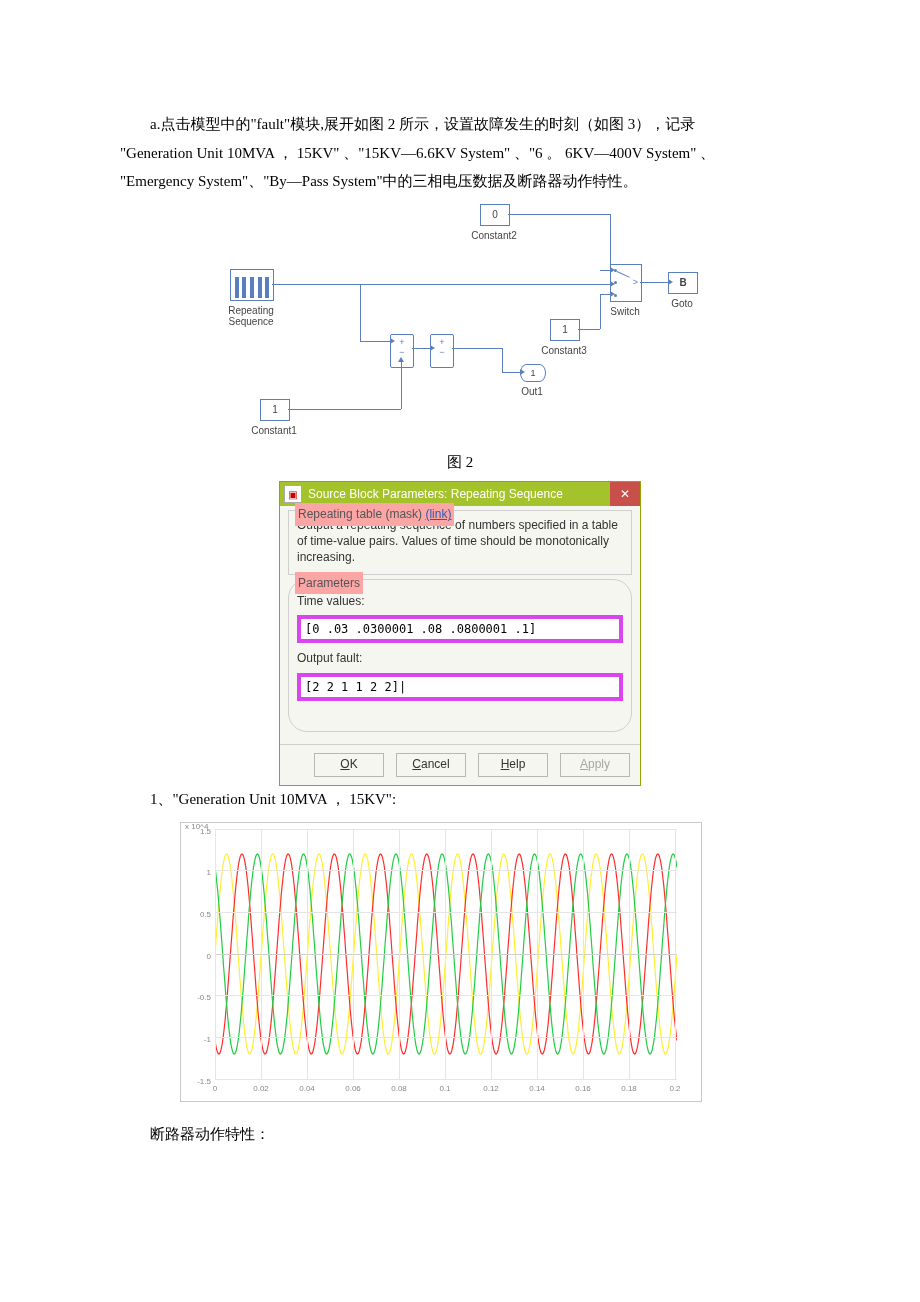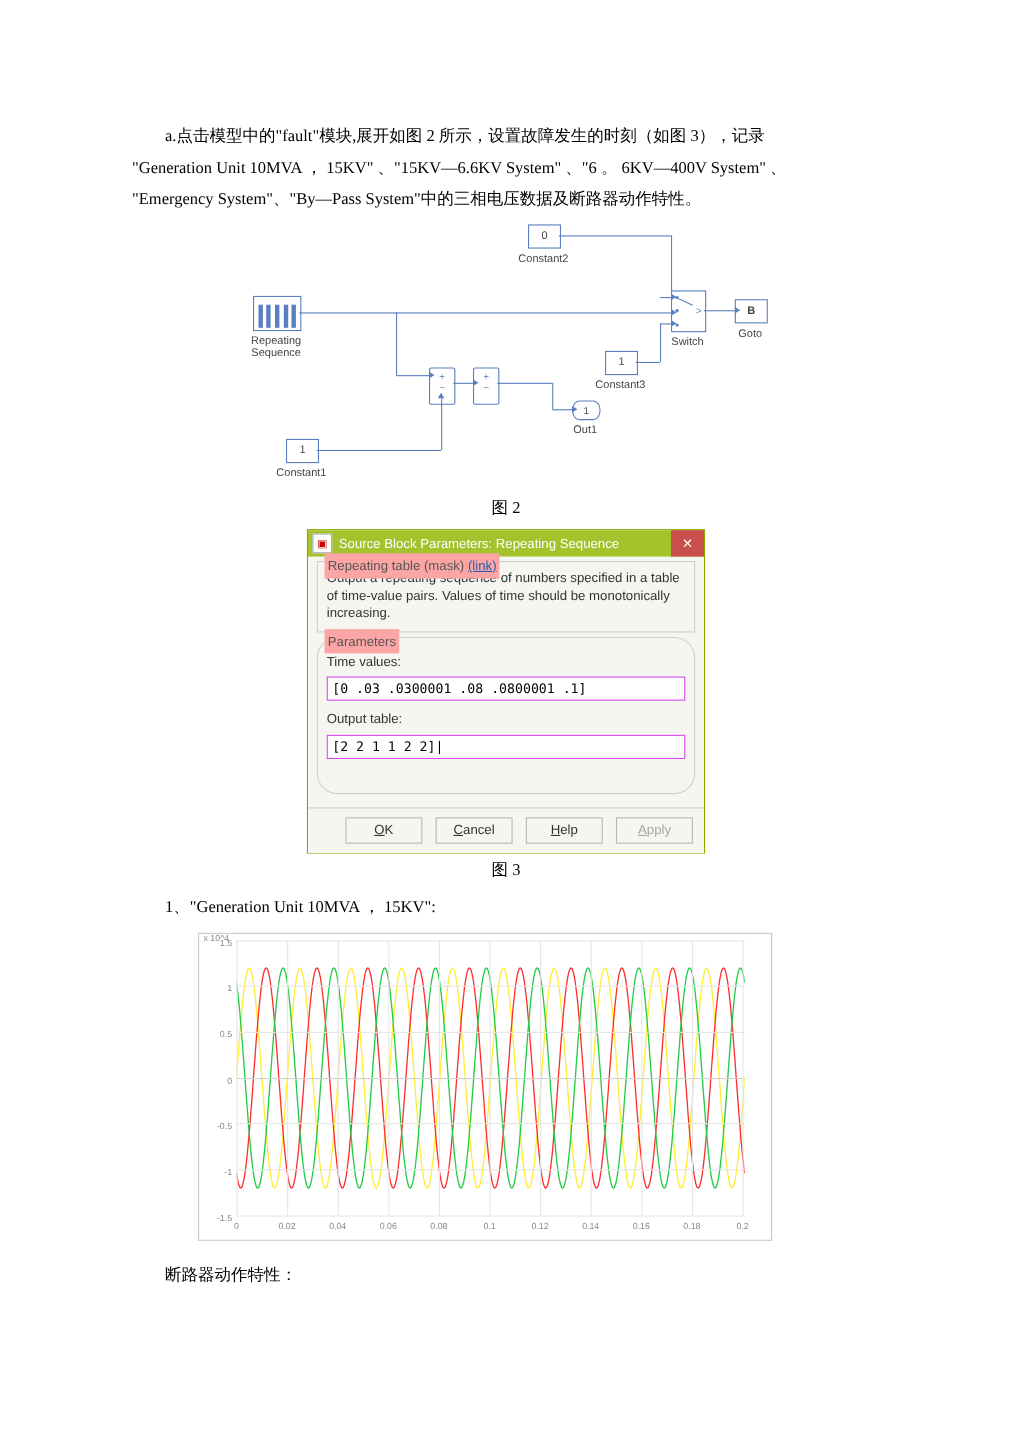--- a/index.html
+++ b/index.html
@@ -87,21 +87,21 @@
     margin-bottom:4px;
     position:relative;
     background:#f5f6ef;
   }
   .fieldset .legend {
     position:absolute;top:-8px;left:6px;background:#fca5a5;padding:0 3px;color:#555;font-size:12px;
   }
   .fieldset .link { color:#2a5db0; text-decoration:underline; }
   .param-label{margin:4px 0 3px 0;color:#333;}
   .param-input{
-    width:100%;box-sizing:border-box;border:1px solid #d946ef;background:#fff;
+    width:100%;box-sizing:border-box;border:4px solid #d946ef;background:#fff;
     padding:3px 4px;font-family:"SimSun",monospace;font-size:12px;
   }
   .dlg-buttons{
     display:flex;justify-content:flex-end;gap:12px;background:#f5f6ef;
     padding:8px 10px;border-top:1px solid #d0d0c8;
   }
   .dlg-btn{
     min-width:68px;height:22px;border:1px solid #b8b8b0;background:#f5f6ef;
     font-size:12px;text-align:center;line-height:20px;color:#333;
   }
@@ -213,32 +213,31 @@
         <span class="legend">
           <span>Repeating table (mask)</span>
           <span class="link">(link)</span>
         </span>
         <div style="color:#333;line-height:1.35;">Output a repeating sequence of numbers specified in a table of time-value pairs. Values of time should be monotonically increasing.</div>
       </div>
       <div class="fieldset" style="padding-bottom:30px;border-radius:19px;">
         <span class="legend">Parameters</span>
         <div class="param-label">Time values:</div>
         <input class="param-input" value="[0 .03 .0300001 .08 .0800001 .1]" style="">
-        <div class="param-label">Output table:</div>
+        <div class="param-label">Output fault:</div>
         <input class="param-input" value="[2 2 1 1 2 2]|" style="">
       </div>
     </div>
     <div class="dlg-buttons">
       <div class="dlg-btn"><u>O</u>K</div>
       <div class="dlg-btn"><u>C</u>ancel</div>
       <div class="dlg-btn"><u>H</u>elp</div>
       <div class="dlg-btn disabled"><u>A</u>pply</div>
     </div>
   </div>
-  <div class="caption">图 3</div>
 
   <p class="para indent-small">1、"Generation Unit 10MVA ，  15KV":</p>
 
   <div class="scope">
     <div class="scope-inner" id="scope-plot">
       <svg class="sine-svg" id="sine-svg" viewBox="0 0 460 250" preserveAspectRatio="none">
           <path d="M0.0 125.0 L0.8 114.5 L1.5 104.2 L2.3 94.1 L3.1 84.3 L3.8 75.0 L4.6 66.2 L5.4 58.1 L6.1 50.7 L6.9 44.1 L7.7 38.4 L8.4 33.6 L9.2 29.9 L10.0 27.2 L10.7 25.5 L11.5 25.0 L12.3 25.5 L13.0 27.2 L13.8 29.9 L14.6 33.6 L15.3 38.4 L16.1 44.1 L16.9 50.7 L17.6 58.1 L18.4 66.2 L19.2 75.0 L19.9 84.3 L20.7 94.1 L21.5 104.2 L22.2 114.5 L23.0 125.0 L23.8 135.5 L24.5 145.8 L25.3 155.9 L26.1 165.7 L26.8 175.0 L27.6 183.8 L28.4 191.9 L29.1 199.3 L29.9 205.9 L30.7 211.6 L31.4 216.4 L32.2 220.1 L33.0 222.8 L33.7 224.5 L34.5 225.0 L35.3 224.5 L36.0 222.8 L36.8 220.1 L37.6 216.4 L38.3 211.6 L39.1 205.9 L39.9 199.3 L40.6 191.9 L41.4 183.8 L42.2 175.0 L42.9 165.7 L43.7 155.9 L44.5 145.8 L45.2 135.5 L46.0 125.0 L46.8 114.5 L47.5 104.2 L48.3 94.1 L49.1 84.3 L49.8 75.0 L50.6 66.2 L51.4 58.1 L52.1 50.7 L52.9 44.1 L53.7 38.4 L54.4 33.6 L55.2 29.9 L56.0 27.2 L56.7 25.5 L57.5 25.0 L58.3 25.5 L59.0 27.2 L59.8 29.9 L60.6 33.6 L61.3 38.4 L62.1 44.1 L62.9 50.7 L63.6 58.1 L64.4 66.2 L65.2 75.0 L65.9 84.3 L66.7 94.1 L67.5 104.2 L68.2 114.5 L69.0 125.0 L69.8 135.5 L70.5 145.8 L71.3 155.9 L72.1 165.7 L72.8 175.0 L73.6 183.8 L74.4 191.9 L75.1 199.3 L75.9 205.9 L76.7 211.6 L77.4 216.4 L78.2 220.1 L79.0 222.8 L79.7 224.5 L80.5 225.0 L81.3 224.5 L82.0 222.8 L82.8 220.1 L83.6 216.4 L84.3 211.6 L85.1 205.9 L85.9 199.3 L86.6 191.9 L87.4 183.8 L88.2 175.0 L88.9 165.7 L89.7 155.9 L90.5 145.8 L91.2 135.5 L92.0 125.0 L92.8 114.5 L93.5 104.2 L94.3 94.1 L95.1 84.3 L95.8 75.0 L96.6 66.2 L97.4 58.1 L98.1 50.7 L98.9 44.1 L99.7 38.4 L100.4 33.6 L101.2 29.9 L102.0 27.2 L102.7 25.5 L103.5 25.0 L104.3 25.5 L105.0 27.2 L105.8 29.9 L106.6 33.6 L107.3 38.4 L108.1 44.1 L108.9 50.7 L109.6 58.1 L110.4 66.2 L111.2 75.0 L111.9 84.3 L112.7 94.1 L113.5 104.2 L114.2 114.5 L115.0 125.0 L115.8 135.5 L116.5 145.8 L117.3 155.9 L118.1 165.7 L118.8 175.0 L119.6 183.8 L120.4 191.9 L121.1 199.3 L121.9 205.9 L122.7 211.6 L123.4 216.4 L124.2 220.1 L125.0 222.8 L125.7 224.5 L126.5 225.0 L127.3 224.5 L128.0 222.8 L128.8 220.1 L129.6 216.4 L130.3 211.6 L131.1 205.9 L131.9 199.3 L132.6 191.9 L133.4 183.8 L134.2 175.0 L134.9 165.7 L135.7 155.9 L136.5 145.8 L137.2 135.5 L138.0 125.0 L138.8 114.5 L139.5 104.2 L140.3 94.1 L141.1 84.3 L141.8 75.0 L142.6 66.2 L143.4 58.1 L144.1 50.7 L144.9 44.1 L145.7 38.4 L146.4 33.6 L147.2 29.9 L148.0 27.2 L148.7 25.5 L149.5 25.0 L150.3 25.5 L151.0 27.2 L151.8 29.9 L152.6 33.6 L153.3 38.4 L154.1 44.1 L154.9 50.7 L155.6 58.1 L156.4 66.2 L157.2 75.0 L157.9 84.3 L158.7 94.1 L159.5 104.2 L160.2 114.5 L161.0 125.0 L161.8 135.5 L162.5 145.8 L163.3 155.9 L164.1 165.7 L164.8 175.0 L165.6 183.8 L166.4 191.9 L167.1 199.3 L167.9 205.9 L168.7 211.6 L169.4 216.4 L170.2 220.1 L171.0 222.8 L171.7 224.5 L172.5 225.0 L173.3 224.5 L174.0 222.8 L174.8 220.1 L175.6 216.4 L176.3 211.6 L177.1 205.9 L177.9 199.3 L178.6 191.9 L179.4 183.8 L180.2 175.0 L180.9 165.7 L181.7 155.9 L182.5 145.8 L183.2 135.5 L184.0 125.0 L184.8 114.5 L185.5 104.2 L186.3 94.1 L187.1 84.3 L187.8 75.0 L188.6 66.2 L189.4 58.1 L190.1 50.7 L190.9 44.1 L191.7 38.4 L192.4 33.6 L193.2 29.9 L194.0 27.2 L194.7 25.5 L195.5 25.0 L196.3 25.5 L197.0 27.2 L197.8 29.9 L198.6 33.6 L199.3 38.4 L200.1 44.1 L200.9 50.7 L201.6 58.1 L202.4 66.2 L203.2 75.0 L203.9 84.3 L204.7 94.1 L205.5 104.2 L206.2 114.5 L207.0 125.0 L207.8 135.5 L208.5 145.8 L209.3 155.9 L210.1 165.7 L210.8 175.0 L211.6 183.8 L212.4 191.9 L213.1 199.3 L213.9 205.9 L214.7 211.6 L215.4 216.4 L216.2 220.1 L217.0 222.8 L217.7 224.5 L218.5 225.0 L219.3 224.5 L220.0 222.8 L220.8 220.1 L221.6 216.4 L222.3 211.6 L223.1 205.9 L223.9 199.3 L224.6 191.9 L225.4 183.8 L226.2 175.0 L226.9 165.7 L227.7 155.9 L228.5 145.8 L229.2 135.5 L230.0 125.0 L230.8 114.5 L231.5 104.2 L232.3 94.1 L233.1 84.3 L233.8 75.0 L234.6 66.2 L235.4 58.1 L236.1 50.7 L236.9 44.1 L237.7 38.4 L238.4 33.6 L239.2 29.9 L240.0 27.2 L240.7 25.5 L241.5 25.0 L242.3 25.5 L243.0 27.2 L243.8 29.9 L244.6 33.6 L245.3 38.4 L246.1 44.1 L246.9 50.7 L247.6 58.1 L248.4 66.2 L249.2 75.0 L249.9 84.3 L250.7 94.1 L251.5 104.2 L252.2 114.5 L253.0 125.0 L253.8 135.5 L254.5 145.8 L255.3 155.9 L256.1 165.7 L256.8 175.0 L257.6 183.8 L258.4 191.9 L259.1 199.3 L259.9 205.9 L260.7 211.6 L261.4 216.4 L262.2 220.1 L263.0 222.8 L263.7 224.5 L264.5 225.0 L265.3 224.5 L266.0 222.8 L266.8 220.1 L267.6 216.4 L268.3 211.6 L269.1 205.9 L269.9 199.3 L270.6 191.9 L271.4 183.8 L272.2 175.0 L272.9 165.7 L273.7 155.9 L274.5 145.8 L275.2 135.5 L276.0 125.0 L276.8 114.5 L277.5 104.2 L278.3 94.1 L279.1 84.3 L279.8 75.0 L280.6 66.2 L281.4 58.1 L282.1 50.7 L282.9 44.1 L283.7 38.4 L284.4 33.6 L285.2 29.9 L286.0 27.2 L286.7 25.5 L287.5 25.0 L288.3 25.5 L289.0 27.2 L289.8 29.9 L290.6 33.6 L291.3 38.4 L292.1 44.1 L292.9 50.7 L293.6 58.1 L294.4 66.2 L295.2 75.0 L295.9 84.3 L296.7 94.1 L297.5 104.2 L298.2 114.5 L299.0 125.0 L299.8 135.5 L300.5 145.8 L301.3 155.9 L302.1 165.7 L302.8 175.0 L303.6 183.8 L304.4 191.9 L305.1 199.3 L305.9 205.9 L306.7 211.6 L307.4 216.4 L308.2 220.1 L309.0 222.8 L309.7 224.5 L310.5 225.0 L311.3 224.5 L312.0 222.8 L312.8 220.1 L313.6 216.4 L314.3 211.6 L315.1 205.9 L315.9 199.3 L316.6 191.9 L317.4 183.8 L318.2 175.0 L318.9 165.7 L319.7 155.9 L320.5 145.8 L321.2 135.5 L322.0 125.0 L322.8 114.5 L323.5 104.2 L324.3 94.1 L325.1 84.3 L325.8 75.0 L326.6 66.2 L327.4 58.1 L328.1 50.7 L328.9 44.1 L329.7 38.4 L330.4 33.6 L331.2 29.9 L332.0 27.2 L332.7 25.5 L333.5 25.0 L334.3 25.5 L335.0 27.2 L335.8 29.9 L336.6 33.6 L337.3 38.4 L338.1 44.1 L338.9 50.7 L339.6 58.1 L340.4 66.2 L341.2 75.0 L341.9 84.3 L342.7 94.1 L343.5 104.2 L344.2 114.5 L345.0 125.0 L345.8 135.5 L346.5 145.8 L347.3 155.9 L348.1 165.7 L348.8 175.0 L349.6 183.8 L350.4 191.9 L351.1 199.3 L351.9 205.9 L352.7 211.6 L353.4 216.4 L354.2 220.1 L355.0 222.8 L355.7 224.5 L356.5 225.0 L357.3 224.5 L358.0 222.8 L358.8 220.1 L359.6 216.4 L360.3 211.6 L361.1 205.9 L361.9 199.3 L362.6 191.9 L363.4 183.8 L364.2 175.0 L364.9 165.7 L365.7 155.9 L366.5 145.8 L367.2 135.5 L368.0 125.0 L368.8 114.5 L369.5 104.2 L370.3 94.1 L371.1 84.3 L371.8 75.0 L372.6 66.2 L373.4 58.1 L374.1 50.7 L374.9 44.1 L375.7 38.4 L376.4 33.6 L377.2 29.9 L378.0 27.2 L378.7 25.5 L379.5 25.0 L380.3 25.5 L381.0 27.2 L381.8 29.9 L382.6 33.6 L383.3 38.4 L384.1 44.1 L384.9 50.7 L385.6 58.1 L386.4 66.2 L387.2 75.0 L387.9 84.3 L388.7 94.1 L389.5 104.2 L390.2 114.5 L391.0 125.0 L391.8 135.5 L392.5 145.8 L393.3 155.9 L394.1 165.7 L394.8 175.0 L395.6 183.8 L396.4 191.9 L397.1 199.3 L397.9 205.9 L398.7 211.6 L399.4 216.4 L400.2 220.1 L401.0 222.8 L401.7 224.5 L402.5 225.0 L403.3 224.5 L404.0 222.8 L404.8 220.1 L405.6 216.4 L406.3 211.6 L407.1 205.9 L407.9 199.3 L408.6 191.9 L409.4 183.8 L410.2 175.0 L410.9 165.7 L411.7 155.9 L412.5 145.8 L413.2 135.5 L414.0 125.0 L414.8 114.5 L415.5 104.2 L416.3 94.1 L417.1 84.3 L417.8 75.0 L418.6 66.2 L419.4 58.1 L420.1 50.7 L420.9 44.1 L421.7 38.4 L422.4 33.6 L423.2 29.9 L424.0 27.2 L424.7 25.5 L425.5 25.0 L426.3 25.5 L427.0 27.2 L427.8 29.9 L428.6 33.6 L429.3 38.4 L430.1 44.1 L430.9 50.7 L431.6 58.1 L432.4 66.2 L433.2 75.0 L433.9 84.3 L434.7 94.1 L435.5 104.2 L436.2 114.5 L437.0 125.0 L437.8 135.5 L438.5 145.8 L439.3 155.9 L440.1 165.7 L440.8 175.0 L441.6 183.8 L442.4 191.9 L443.1 199.3 L443.9 205.9 L444.7 211.6 L445.4 216.4 L446.2 220.1 L447.0 222.8 L447.7 224.5 L448.5 225.0 L449.3 224.5 L450.0 222.8 L450.8 220.1 L451.6 216.4 L452.3 211.6 L453.1 205.9 L453.9 199.3 L454.6 191.9 L455.4 183.8 L456.2 175.0 L456.9 165.7 L457.7 155.9 L458.5 145.8 L459.2 135.5 L460.0 125.0 " fill="none" stroke="#ffee33" stroke-width="1.2"></path>
           <path d="M0.0 211.6 L0.8 216.4 L1.5 220.1 L2.3 222.8 L3.1 224.5 L3.8 225.0 L4.6 224.5 L5.4 222.8 L6.1 220.1 L6.9 216.4 L7.7 211.6 L8.4 205.9 L9.2 199.3 L10.0 191.9 L10.7 183.8 L11.5 175.0 L12.3 165.7 L13.0 155.9 L13.8 145.8 L14.6 135.5 L15.3 125.0 L16.1 114.5 L16.9 104.2 L17.6 94.1 L18.4 84.3 L19.2 75.0 L19.9 66.2 L20.7 58.1 L21.5 50.7 L22.2 44.1 L23.0 38.4 L23.8 33.6 L24.5 29.9 L25.3 27.2 L26.1 25.5 L26.8 25.0 L27.6 25.5 L28.4 27.2 L29.1 29.9 L29.9 33.6 L30.7 38.4 L31.4 44.1 L32.2 50.7 L33.0 58.1 L33.7 66.2 L34.5 75.0 L35.3 84.3 L36.0 94.1 L36.8 104.2 L37.6 114.5 L38.3 125.0 L39.1 135.5 L39.9 145.8 L40.6 155.9 L41.4 165.7 L42.2 175.0 L42.9 183.8 L43.7 191.9 L44.5 199.3 L45.2 205.9 L46.0 211.6 L46.8 216.4 L47.5 220.1 L48.3 222.8 L49.1 224.5 L49.8 225.0 L50.6 224.5 L51.4 222.8 L52.1 220.1 L52.9 216.4 L53.7 211.6 L54.4 205.9 L55.2 199.3 L56.0 191.9 L56.7 183.8 L57.5 175.0 L58.3 165.7 L59.0 155.9 L59.8 145.8 L60.6 135.5 L61.3 125.0 L62.1 114.5 L62.9 104.2 L63.6 94.1 L64.4 84.3 L65.2 75.0 L65.9 66.2 L66.7 58.1 L67.5 50.7 L68.2 44.1 L69.0 38.4 L69.8 33.6 L70.5 29.9 L71.3 27.2 L72.1 25.5 L72.8 25.0 L73.6 25.5 L74.4 27.2 L75.1 29.9 L75.9 33.6 L76.7 38.4 L77.4 44.1 L78.2 50.7 L79.0 58.1 L79.7 66.2 L80.5 75.0 L81.3 84.3 L82.0 94.1 L82.8 104.2 L83.6 114.5 L84.3 125.0 L85.1 135.5 L85.9 145.8 L86.6 155.9 L87.4 165.7 L88.2 175.0 L88.9 183.8 L89.7 191.9 L90.5 199.3 L91.2 205.9 L92.0 211.6 L92.8 216.4 L93.5 220.1 L94.3 222.8 L95.1 224.5 L95.8 225.0 L96.6 224.5 L97.4 222.8 L98.1 220.1 L98.9 216.4 L99.7 211.6 L100.4 205.9 L101.2 199.3 L102.0 191.9 L102.7 183.8 L103.5 175.0 L104.3 165.7 L105.0 155.9 L105.8 145.8 L106.6 135.5 L107.3 125.0 L108.1 114.5 L108.9 104.2 L109.6 94.1 L110.4 84.3 L111.2 75.0 L111.9 66.2 L112.7 58.1 L113.5 50.7 L114.2 44.1 L115.0 38.4 L115.8 33.6 L116.5 29.9 L117.3 27.2 L118.1 25.5 L118.8 25.0 L119.6 25.5 L120.4 27.2 L121.1 29.9 L121.9 33.6 L122.7 38.4 L123.4 44.1 L124.2 50.7 L125.0 58.1 L125.7 66.2 L126.5 75.0 L127.3 84.3 L128.0 94.1 L128.8 104.2 L129.6 114.5 L130.3 125.0 L131.1 135.5 L131.9 145.8 L132.6 155.9 L133.4 165.7 L134.2 175.0 L134.9 183.8 L135.7 191.9 L136.5 199.3 L137.2 205.9 L138.0 211.6 L138.8 216.4 L139.5 220.1 L140.3 222.8 L141.1 224.5 L141.8 225.0 L142.6 224.5 L143.4 222.8 L144.1 220.1 L144.9 216.4 L145.7 211.6 L146.4 205.9 L147.2 199.3 L148.0 191.9 L148.7 183.8 L149.5 175.0 L150.3 165.7 L151.0 155.9 L151.8 145.8 L152.6 135.5 L153.3 125.0 L154.1 114.5 L154.9 104.2 L155.6 94.1 L156.4 84.3 L157.2 75.0 L157.9 66.2 L158.7 58.1 L159.5 50.7 L160.2 44.1 L161.0 38.4 L161.8 33.6 L162.5 29.9 L163.3 27.2 L164.1 25.5 L164.8 25.0 L165.6 25.5 L166.4 27.2 L167.1 29.9 L167.9 33.6 L168.7 38.4 L169.4 44.1 L170.2 50.7 L171.0 58.1 L171.7 66.2 L172.5 75.0 L173.3 84.3 L174.0 94.1 L174.8 104.2 L175.6 114.5 L176.3 125.0 L177.1 135.5 L177.9 145.8 L178.6 155.9 L179.4 165.7 L180.2 175.0 L180.9 183.8 L181.7 191.9 L182.5 199.3 L183.2 205.9 L184.0 211.6 L184.8 216.4 L185.5 220.1 L186.3 222.8 L187.1 224.5 L187.8 225.0 L188.6 224.5 L189.4 222.8 L190.1 220.1 L190.9 216.4 L191.7 211.6 L192.4 205.9 L193.2 199.3 L194.0 191.9 L194.7 183.8 L195.5 175.0 L196.3 165.7 L197.0 155.9 L197.8 145.8 L198.6 135.5 L199.3 125.0 L200.1 114.5 L200.9 104.2 L201.6 94.1 L202.4 84.3 L203.2 75.0 L203.9 66.2 L204.7 58.1 L205.5 50.7 L206.2 44.1 L207.0 38.4 L207.8 33.6 L208.5 29.9 L209.3 27.2 L210.1 25.5 L210.8 25.0 L211.6 25.5 L212.4 27.2 L213.1 29.9 L213.9 33.6 L214.7 38.4 L215.4 44.1 L216.2 50.7 L217.0 58.1 L217.7 66.2 L218.5 75.0 L219.3 84.3 L220.0 94.1 L220.8 104.2 L221.6 114.5 L222.3 125.0 L223.1 135.5 L223.9 145.8 L224.6 155.9 L225.4 165.7 L226.2 175.0 L226.9 183.8 L227.7 191.9 L228.5 199.3 L229.2 205.9 L230.0 211.6 L230.8 216.4 L231.5 220.1 L232.3 222.8 L233.1 224.5 L233.8 225.0 L234.6 224.5 L235.4 222.8 L236.1 220.1 L236.9 216.4 L237.7 211.6 L238.4 205.9 L239.2 199.3 L240.0 191.9 L240.7 183.8 L241.5 175.0 L242.3 165.7 L243.0 155.9 L243.8 145.8 L244.6 135.5 L245.3 125.0 L246.1 114.5 L246.9 104.2 L247.6 94.1 L248.4 84.3 L249.2 75.0 L249.9 66.2 L250.7 58.1 L251.5 50.7 L252.2 44.1 L253.0 38.4 L253.8 33.6 L254.5 29.9 L255.3 27.2 L256.1 25.5 L256.8 25.0 L257.6 25.5 L258.4 27.2 L259.1 29.9 L259.9 33.6 L260.7 38.4 L261.4 44.1 L262.2 50.7 L263.0 58.1 L263.7 66.2 L264.5 75.0 L265.3 84.3 L266.0 94.1 L266.8 104.2 L267.6 114.5 L268.3 125.0 L269.1 135.5 L269.9 145.8 L270.6 155.9 L271.4 165.7 L272.2 175.0 L272.9 183.8 L273.7 191.9 L274.5 199.3 L275.2 205.9 L276.0 211.6 L276.8 216.4 L277.5 220.1 L278.3 222.8 L279.1 224.5 L279.8 225.0 L280.6 224.5 L281.4 222.8 L282.1 220.1 L282.9 216.4 L283.7 211.6 L284.4 205.9 L285.2 199.3 L286.0 191.9 L286.7 183.8 L287.5 175.0 L288.3 165.7 L289.0 155.9 L289.8 145.8 L290.6 135.5 L291.3 125.0 L292.1 114.5 L292.9 104.2 L293.6 94.1 L294.4 84.3 L295.2 75.0 L295.9 66.2 L296.7 58.1 L297.5 50.7 L298.2 44.1 L299.0 38.4 L299.8 33.6 L300.5 29.9 L301.3 27.2 L302.1 25.5 L302.8 25.0 L303.6 25.5 L304.4 27.2 L305.1 29.9 L305.9 33.6 L306.7 38.4 L307.4 44.1 L308.2 50.7 L309.0 58.1 L309.7 66.2 L310.5 75.0 L311.3 84.3 L312.0 94.1 L312.8 104.2 L313.6 114.5 L314.3 125.0 L315.1 135.5 L315.9 145.8 L316.6 155.9 L317.4 165.7 L318.2 175.0 L318.9 183.8 L319.7 191.9 L320.5 199.3 L321.2 205.9 L322.0 211.6 L322.8 216.4 L323.5 220.1 L324.3 222.8 L325.1 224.5 L325.8 225.0 L326.6 224.5 L327.4 222.8 L328.1 220.1 L328.9 216.4 L329.7 211.6 L330.4 205.9 L331.2 199.3 L332.0 191.9 L332.7 183.8 L333.5 175.0 L334.3 165.7 L335.0 155.9 L335.8 145.8 L336.6 135.5 L337.3 125.0 L338.1 114.5 L338.9 104.2 L339.6 94.1 L340.4 84.3 L341.2 75.0 L341.9 66.2 L342.7 58.1 L343.5 50.7 L344.2 44.1 L345.0 38.4 L345.8 33.6 L346.5 29.9 L347.3 27.2 L348.1 25.5 L348.8 25.0 L349.6 25.5 L350.4 27.2 L351.1 29.9 L351.9 33.6 L352.7 38.4 L353.4 44.1 L354.2 50.7 L355.0 58.1 L355.7 66.2 L356.5 75.0 L357.3 84.3 L358.0 94.1 L358.8 104.2 L359.6 114.5 L360.3 125.0 L361.1 135.5 L361.9 145.8 L362.6 155.9 L363.4 165.7 L364.2 175.0 L364.9 183.8 L365.7 191.9 L366.5 199.3 L367.2 205.9 L368.0 211.6 L368.8 216.4 L369.5 220.1 L370.3 222.8 L371.1 224.5 L371.8 225.0 L372.6 224.5 L373.4 222.8 L374.1 220.1 L374.9 216.4 L375.7 211.6 L376.4 205.9 L377.2 199.3 L378.0 191.9 L378.7 183.8 L379.5 175.0 L380.3 165.7 L381.0 155.9 L381.8 145.8 L382.6 135.5 L383.3 125.0 L384.1 114.5 L384.9 104.2 L385.6 94.1 L386.4 84.3 L387.2 75.0 L387.9 66.2 L388.7 58.1 L389.5 50.7 L390.2 44.1 L391.0 38.4 L391.8 33.6 L392.5 29.9 L393.3 27.2 L394.1 25.5 L394.8 25.0 L395.6 25.5 L396.4 27.2 L397.1 29.9 L397.9 33.6 L398.7 38.4 L399.4 44.1 L400.2 50.7 L401.0 58.1 L401.7 66.2 L402.5 75.0 L403.3 84.3 L404.0 94.1 L404.8 104.2 L405.6 114.5 L406.3 125.0 L407.1 135.5 L407.9 145.8 L408.6 155.9 L409.4 165.7 L410.2 175.0 L410.9 183.8 L411.7 191.9 L412.5 199.3 L413.2 205.9 L414.0 211.6 L414.8 216.4 L415.5 220.1 L416.3 222.8 L417.1 224.5 L417.8 225.0 L418.6 224.5 L419.4 222.8 L420.1 220.1 L420.9 216.4 L421.7 211.6 L422.4 205.9 L423.2 199.3 L424.0 191.9 L424.7 183.8 L425.5 175.0 L426.3 165.7 L427.0 155.9 L427.8 145.8 L428.6 135.5 L429.3 125.0 L430.1 114.5 L430.9 104.2 L431.6 94.1 L432.4 84.3 L433.2 75.0 L433.9 66.2 L434.7 58.1 L435.5 50.7 L436.2 44.1 L437.0 38.4 L437.8 33.6 L438.5 29.9 L439.3 27.2 L440.1 25.5 L440.8 25.0 L441.6 25.5 L442.4 27.2 L443.1 29.9 L443.9 33.6 L444.7 38.4 L445.4 44.1 L446.2 50.7 L447.0 58.1 L447.7 66.2 L448.5 75.0 L449.3 84.3 L450.0 94.1 L450.8 104.2 L451.6 114.5 L452.3 125.0 L453.1 135.5 L453.9 145.8 L454.6 155.9 L455.4 165.7 L456.2 175.0 L456.9 183.8 L457.7 191.9 L458.5 199.3 L459.2 205.9 L460.0 211.6 " fill="none" stroke="#ff2e2e" stroke-width="1.2"></path>
           <path d="M0.0 38.4 L0.8 44.1 L1.5 50.7 L2.3 58.1 L3.1 66.2 L3.8 75.0 L4.6 84.3 L5.4 94.1 L6.1 104.2 L6.9 114.5 L7.7 125.0 L8.4 135.5 L9.2 145.8 L10.0 155.9 L10.7 165.7 L11.5 175.0 L12.3 183.8 L13.0 191.9 L13.8 199.3 L14.6 205.9 L15.3 211.6 L16.1 216.4 L16.9 220.1 L17.6 222.8 L18.4 224.5 L19.2 225.0 L19.9 224.5 L20.7 222.8 L21.5 220.1 L22.2 216.4 L23.0 211.6 L23.8 205.9 L24.5 199.3 L25.3 191.9 L26.1 183.8 L26.8 175.0 L27.6 165.7 L28.4 155.9 L29.1 145.8 L29.9 135.5 L30.7 125.0 L31.4 114.5 L32.2 104.2 L33.0 94.1 L33.7 84.3 L34.5 75.0 L35.3 66.2 L36.0 58.1 L36.8 50.7 L37.6 44.1 L38.3 38.4 L39.1 33.6 L39.9 29.9 L40.6 27.2 L41.4 25.5 L42.2 25.0 L42.9 25.5 L43.7 27.2 L44.5 29.9 L45.2 33.6 L46.0 38.4 L46.8 44.1 L47.5 50.7 L48.3 58.1 L49.1 66.2 L49.8 75.0 L50.6 84.3 L51.4 94.1 L52.1 104.2 L52.9 114.5 L53.7 125.0 L54.4 135.5 L55.2 145.8 L56.0 155.9 L56.7 165.7 L57.5 175.0 L58.3 183.8 L59.0 191.9 L59.8 199.3 L60.6 205.9 L61.3 211.6 L62.1 216.4 L62.9 220.1 L63.6 222.8 L64.4 224.5 L65.2 225.0 L65.9 224.5 L66.7 222.8 L67.5 220.1 L68.2 216.4 L69.0 211.6 L69.8 205.9 L70.5 199.3 L71.3 191.9 L72.1 183.8 L72.8 175.0 L73.6 165.7 L74.4 155.9 L75.1 145.8 L75.9 135.5 L76.7 125.0 L77.4 114.5 L78.2 104.2 L79.0 94.1 L79.7 84.3 L80.5 75.0 L81.3 66.2 L82.0 58.1 L82.8 50.7 L83.6 44.1 L84.3 38.4 L85.1 33.6 L85.9 29.9 L86.6 27.2 L87.4 25.5 L88.2 25.0 L88.9 25.5 L89.7 27.2 L90.5 29.9 L91.2 33.6 L92.0 38.4 L92.8 44.1 L93.5 50.7 L94.3 58.1 L95.1 66.2 L95.8 75.0 L96.6 84.3 L97.4 94.1 L98.1 104.2 L98.9 114.5 L99.7 125.0 L100.4 135.5 L101.2 145.8 L102.0 155.9 L102.7 165.7 L103.5 175.0 L104.3 183.8 L105.0 191.9 L105.8 199.3 L106.6 205.9 L107.3 211.6 L108.1 216.4 L108.9 220.1 L109.6 222.8 L110.4 224.5 L111.2 225.0 L111.9 224.5 L112.7 222.8 L113.5 220.1 L114.2 216.4 L115.0 211.6 L115.8 205.9 L116.5 199.3 L117.3 191.9 L118.1 183.8 L118.8 175.0 L119.6 165.7 L120.4 155.9 L121.1 145.8 L121.9 135.5 L122.7 125.0 L123.4 114.5 L124.2 104.2 L125.0 94.1 L125.7 84.3 L126.5 75.0 L127.3 66.2 L128.0 58.1 L128.8 50.7 L129.6 44.1 L130.3 38.4 L131.1 33.6 L131.9 29.9 L132.6 27.2 L133.4 25.5 L134.2 25.0 L134.9 25.5 L135.7 27.2 L136.5 29.9 L137.2 33.6 L138.0 38.4 L138.8 44.1 L139.5 50.7 L140.3 58.1 L141.1 66.2 L141.8 75.0 L142.6 84.3 L143.4 94.1 L144.1 104.2 L144.9 114.5 L145.7 125.0 L146.4 135.5 L147.2 145.8 L148.0 155.9 L148.7 165.7 L149.5 175.0 L150.3 183.8 L151.0 191.9 L151.8 199.3 L152.6 205.9 L153.3 211.6 L154.1 216.4 L154.9 220.1 L155.6 222.8 L156.4 224.5 L157.2 225.0 L157.9 224.5 L158.7 222.8 L159.5 220.1 L160.2 216.4 L161.0 211.6 L161.8 205.9 L162.5 199.3 L163.3 191.9 L164.1 183.8 L164.8 175.0 L165.6 165.7 L166.4 155.9 L167.1 145.8 L167.9 135.5 L168.7 125.0 L169.4 114.5 L170.2 104.2 L171.0 94.1 L171.7 84.3 L172.5 75.0 L173.3 66.2 L174.0 58.1 L174.8 50.7 L175.6 44.1 L176.3 38.4 L177.1 33.6 L177.9 29.9 L178.6 27.2 L179.4 25.5 L180.2 25.0 L180.9 25.5 L181.7 27.2 L182.5 29.9 L183.2 33.6 L184.0 38.4 L184.8 44.1 L185.5 50.7 L186.3 58.1 L187.1 66.2 L187.8 75.0 L188.6 84.3 L189.4 94.1 L190.1 104.2 L190.9 114.5 L191.7 125.0 L192.4 135.5 L193.2 145.8 L194.0 155.9 L194.7 165.7 L195.5 175.0 L196.3 183.8 L197.0 191.9 L197.8 199.3 L198.6 205.9 L199.3 211.6 L200.1 216.4 L200.9 220.1 L201.6 222.8 L202.4 224.5 L203.2 225.0 L203.9 224.5 L204.7 222.8 L205.5 220.1 L206.2 216.4 L207.0 211.6 L207.8 205.9 L208.5 199.3 L209.3 191.9 L210.1 183.8 L210.8 175.0 L211.6 165.7 L212.4 155.9 L213.1 145.8 L213.9 135.5 L214.7 125.0 L215.4 114.5 L216.2 104.2 L217.0 94.1 L217.7 84.3 L218.5 75.0 L219.3 66.2 L220.0 58.1 L220.8 50.7 L221.6 44.1 L222.3 38.4 L223.1 33.6 L223.9 29.9 L224.6 27.2 L225.4 25.5 L226.2 25.0 L226.9 25.5 L227.7 27.2 L228.5 29.9 L229.2 33.6 L230.0 38.4 L230.8 44.1 L231.5 50.7 L232.3 58.1 L233.1 66.2 L233.8 75.0 L234.6 84.3 L235.4 94.1 L236.1 104.2 L236.9 114.5 L237.7 125.0 L238.4 135.5 L239.2 145.8 L240.0 155.9 L240.7 165.7 L241.5 175.0 L242.3 183.8 L243.0 191.9 L243.8 199.3 L244.6 205.9 L245.3 211.6 L246.1 216.4 L246.9 220.1 L247.6 222.8 L248.4 224.5 L249.2 225.0 L249.9 224.5 L250.7 222.8 L251.5 220.1 L252.2 216.4 L253.0 211.6 L253.8 205.9 L254.5 199.3 L255.3 191.9 L256.1 183.8 L256.8 175.0 L257.6 165.7 L258.4 155.9 L259.1 145.8 L259.9 135.5 L260.7 125.0 L261.4 114.5 L262.2 104.2 L263.0 94.1 L263.7 84.3 L264.5 75.0 L265.3 66.2 L266.0 58.1 L266.8 50.7 L267.6 44.1 L268.3 38.4 L269.1 33.6 L269.9 29.9 L270.6 27.2 L271.4 25.5 L272.2 25.0 L272.9 25.5 L273.7 27.2 L274.5 29.9 L275.2 33.6 L276.0 38.4 L276.8 44.1 L277.5 50.7 L278.3 58.1 L279.1 66.2 L279.8 75.0 L280.6 84.3 L281.4 94.1 L282.1 104.2 L282.9 114.5 L283.7 125.0 L284.4 135.5 L285.2 145.8 L286.0 155.9 L286.7 165.7 L287.5 175.0 L288.3 183.8 L289.0 191.9 L289.8 199.3 L290.6 205.9 L291.3 211.6 L292.1 216.4 L292.9 220.1 L293.6 222.8 L294.4 224.5 L295.2 225.0 L295.9 224.5 L296.7 222.8 L297.5 220.1 L298.2 216.4 L299.0 211.6 L299.8 205.9 L300.5 199.3 L301.3 191.9 L302.1 183.8 L302.8 175.0 L303.6 165.7 L304.4 155.9 L305.1 145.8 L305.9 135.5 L306.7 125.0 L307.4 114.5 L308.2 104.2 L309.0 94.1 L309.7 84.3 L310.5 75.0 L311.3 66.2 L312.0 58.1 L312.8 50.7 L313.6 44.1 L314.3 38.4 L315.1 33.6 L315.9 29.9 L316.6 27.2 L317.4 25.5 L318.2 25.0 L318.9 25.5 L319.7 27.2 L320.5 29.9 L321.2 33.6 L322.0 38.4 L322.8 44.1 L323.5 50.7 L324.3 58.1 L325.1 66.2 L325.8 75.0 L326.6 84.3 L327.4 94.1 L328.1 104.2 L328.9 114.5 L329.7 125.0 L330.4 135.5 L331.2 145.8 L332.0 155.9 L332.7 165.7 L333.5 175.0 L334.3 183.8 L335.0 191.9 L335.8 199.3 L336.6 205.9 L337.3 211.6 L338.1 216.4 L338.9 220.1 L339.6 222.8 L340.4 224.5 L341.2 225.0 L341.9 224.5 L342.7 222.8 L343.5 220.1 L344.2 216.4 L345.0 211.6 L345.8 205.9 L346.5 199.3 L347.3 191.9 L348.1 183.8 L348.8 175.0 L349.6 165.7 L350.4 155.9 L351.1 145.8 L351.9 135.5 L352.7 125.0 L353.4 114.5 L354.2 104.2 L355.0 94.1 L355.7 84.3 L356.5 75.0 L357.3 66.2 L358.0 58.1 L358.8 50.7 L359.6 44.1 L360.3 38.4 L361.1 33.6 L361.9 29.9 L362.6 27.2 L363.4 25.5 L364.2 25.0 L364.9 25.5 L365.7 27.2 L366.5 29.9 L367.2 33.6 L368.0 38.4 L368.8 44.1 L369.5 50.7 L370.3 58.1 L371.1 66.2 L371.8 75.0 L372.6 84.3 L373.4 94.1 L374.1 104.2 L374.9 114.5 L375.7 125.0 L376.4 135.5 L377.2 145.8 L378.0 155.9 L378.7 165.7 L379.5 175.0 L380.3 183.8 L381.0 191.9 L381.8 199.3 L382.6 205.9 L383.3 211.6 L384.1 216.4 L384.9 220.1 L385.6 222.8 L386.4 224.5 L387.2 225.0 L387.9 224.5 L388.7 222.8 L389.5 220.1 L390.2 216.4 L391.0 211.6 L391.8 205.9 L392.5 199.3 L393.3 191.9 L394.1 183.8 L394.8 175.0 L395.6 165.7 L396.4 155.9 L397.1 145.8 L397.9 135.5 L398.7 125.0 L399.4 114.5 L400.2 104.2 L401.0 94.1 L401.7 84.3 L402.5 75.0 L403.3 66.2 L404.0 58.1 L404.8 50.7 L405.6 44.1 L406.3 38.4 L407.1 33.6 L407.9 29.9 L408.6 27.2 L409.4 25.5 L410.2 25.0 L410.9 25.5 L411.7 27.2 L412.5 29.9 L413.2 33.6 L414.0 38.4 L414.8 44.1 L415.5 50.7 L416.3 58.1 L417.1 66.2 L417.8 75.0 L418.6 84.3 L419.4 94.1 L420.1 104.2 L420.9 114.5 L421.7 125.0 L422.4 135.5 L423.2 145.8 L424.0 155.9 L424.7 165.7 L425.5 175.0 L426.3 183.8 L427.0 191.9 L427.8 199.3 L428.6 205.9 L429.3 211.6 L430.1 216.4 L430.9 220.1 L431.6 222.8 L432.4 224.5 L433.2 225.0 L433.9 224.5 L434.7 222.8 L435.5 220.1 L436.2 216.4 L437.0 211.6 L437.8 205.9 L438.5 199.3 L439.3 191.9 L440.1 183.8 L440.8 175.0 L441.6 165.7 L442.4 155.9 L443.1 145.8 L443.9 135.5 L444.7 125.0 L445.4 114.5 L446.2 104.2 L447.0 94.1 L447.7 84.3 L448.5 75.0 L449.3 66.2 L450.0 58.1 L450.8 50.7 L451.6 44.1 L452.3 38.4 L453.1 33.6 L453.9 29.9 L454.6 27.2 L455.4 25.5 L456.2 25.0 L456.9 25.5 L457.7 27.2 L458.5 29.9 L459.2 33.6 L460.0 38.4 " fill="none" stroke="#22cc44" stroke-width="1.2"></path>
         </svg>

